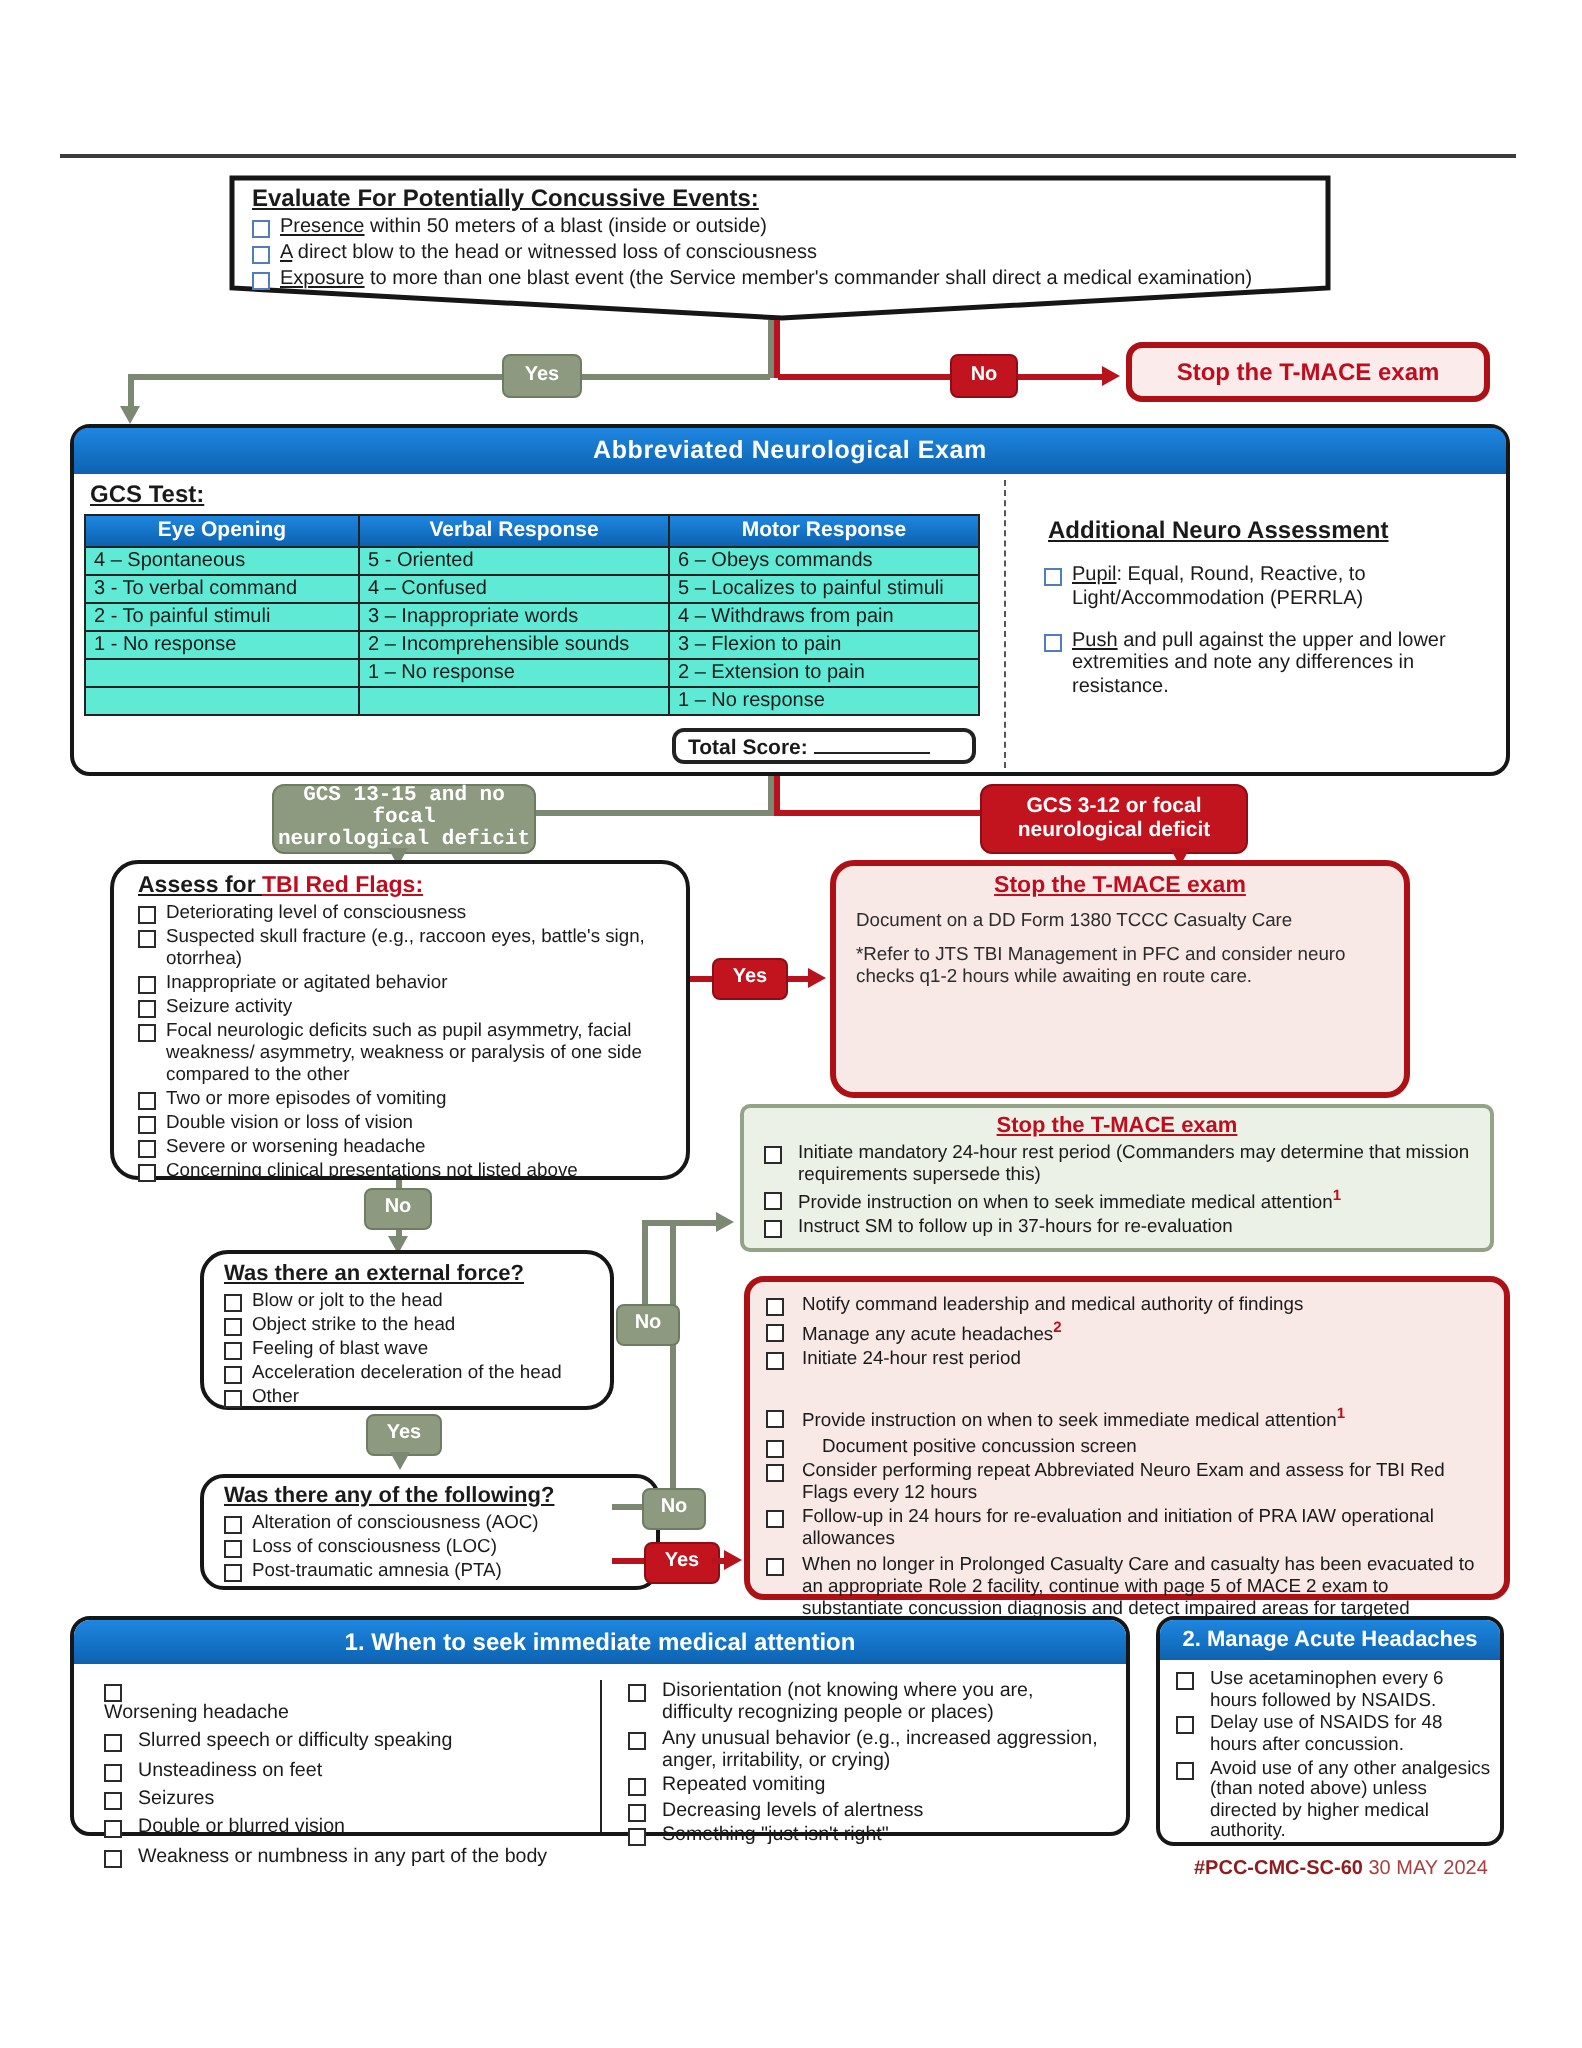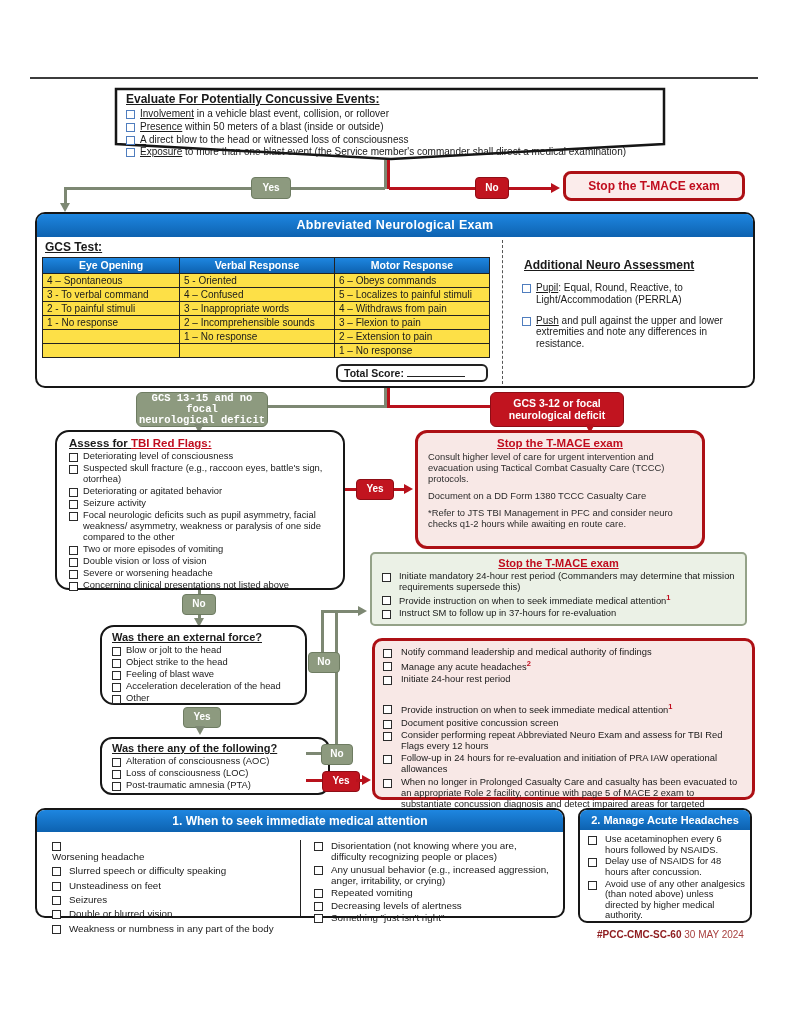--- a/index.html
+++ b/index.html
@@ -39,44 +39,40 @@
   .lead{text-decoration:underline;}
   .fs94{font-size:9.4px;line-height:1.16;}
   .fs10{font-size:10px;line-height:1.18;}
   sup.rsup{color:#c00d1e;font-weight:bold;font-size:7.5px;}
   
   .gcs{position:absolute;left:42px;top:257px;display:flex;font-size:10px;}
   .gcol{display:flex;flex-direction:column;}
   .gh{box-sizing:border-box;height:17px;line-height:14px;border:1.5px solid #222;
       background:linear-gradient(#1e86e0,#0d62b0);color:#fff;font-weight:bold;text-align:center;font-size:10.5px;}
   .gc{box-sizing:border-box;height:15px;line-height:13px;border:1px solid #222;margin-top:-1px;
-      padding-left:4px;background:#fde047;white-space:nowrap;overflow:hidden;}
+      padding-left:4px;background:#5eead4;white-space:nowrap;overflow:hidden;}
   .w1{width:138px;} .w2{width:156px;margin-left:-1px;} .w3{width:156px;margin-left:-1px;}
   .total{position:absolute;left:336px;top:364px;width:152px;height:18px;border:2px solid #222;border-radius:6px;
          background:#fff;font-weight:bold;font-size:10.5px;line-height:15px;padding-left:6px;box-sizing:border-box;}
   .blank{display:inline-block;width:58px;border-bottom:1.4px solid #222;height:10px;}
 </style>
 </head>
 <body>
 
 <div id="page">
 
   <div class="hl" style="left:30px;top:77px;width:728px;height:1.6px;background:#3c3c3c;"></div>
 
   <svg class="abs" style="left:114px;top:87px;" width="552" height="76">
     <polygon points="2,2 550,2 550,57 277,72 2,57" fill="#ffffff" stroke="#161616" stroke-width="2.5"></polygon>
   </svg>
   <div class="abs" style="left:126px;top:92px;width:528px;">
     <div class="utitle" style="font-size:12px;margin-bottom:2px;">Evaluate For Potentially Concussive Events:</div>
     <div class="blue fs10">
 
-        <div class="crow">
-          <span class="cbx"></span>
-          <span class="ctx"><span class="lead">Involvement</span><span> in a vehicle blast event, collision, or rollover</span></span>
-        </div>
 
         <div class="crow">
           <span class="cbx"></span>
           <span class="ctx"><span class="lead">Presence</span><span> within 50 meters of a blast (inside or outside)</span></span>
         </div>
 
         <div class="crow">
           <span class="cbx"></span>
           <span class="ctx"><span class="lead">A</span><span> direct blow to the head or witnessed loss of consciousness</span></span>
         </div>
@@ -180,21 +176,21 @@
           <span class="ctx">Deteriorating level of consciousness</span>
         </div>
 
         <div class="crow">
           <span class="cbx"></span>
           <span class="ctx">Suspected skull fracture (e.g., raccoon eyes, battle's sign, otorrhea)</span>
         </div>
 
         <div class="crow">
           <span class="cbx"></span>
-          <span class="ctx">Deteriorating or agitated behavior</span>
+          <span class="ctx">Inappropriate or agitated behavior</span>
         </div>
 
         <div class="crow">
           <span class="cbx"></span>
           <span class="ctx">Seizure activity</span>
         </div>
 
         <div class="crow">
           <span class="cbx"></span>
           <span class="ctx">Focal neurologic deficits such as pupil asymmetry, facial weakness/ asymmetry, weakness or paralysis of one side compared to the other</span>
@@ -221,21 +217,20 @@
         </div>
       </div>
   </div>
 
   <div class="hl c-red" style="left:345px;top:488px;width:60px;"></div>
   <div class="ar red" style="left:404px;top:484px;"></div>
   <div class="badge red" style="left:356px;top:479px;width:36px;height:19px;">Yes</div>
 
   <div class="rbox" style="left:415px;top:430px;width:290px;height:119px;padding:4px 10px;">
     <div class="stop-title">Stop the T-MACE exam</div>
-    <div class="fs94" style="margin-top:3px;color:#2c2c2c;">Consult higher level of care for urgent intervention and evacuation using Tactical Combat Casualty Care (TCCC) protocols.</div>
     <div class="fs94" style="margin-top:6px;color:#2c2c2c;">Document on a DD Form 1380 TCCC Casualty Care</div>
     <div class="fs94" style="margin-top:6px;color:#2c2c2c;">*Refer to JTS TBI Management in PFC and consider neuro checks q1-2 hours while awaiting en route care.</div>
   </div>
 
   <div class="gbox" style="left:370px;top:552px;width:377px;height:74px;padding:3px 10px;">
     <div class="stop-title" style="font-size:11px;">Stop the T-MACE exam</div>
     <div class="fs94" style="margin-top:2px;">
 
         <div class="crow">
           <span class="cbx" style="margin-right:8px;"></span>
@@ -342,21 +337,21 @@
         <div class="crow" style="margin-bottom:18px;">
           <span class="cbx" style="margin-right:9px;"></span>
           <span class="ctx">Initiate 24-hour rest period</span>
         </div>
 
         <div class="crow" style="margin-bottom:1.5px;">
           <span class="cbx" style="margin-right:9px;"></span>
           <span class="ctx">Provide instruction on when to seek immediate medical attention<sup class="rsup">1</sup></span>
         </div>
 
-        <div class="crow" style="margin-bottom:1.5px;">
+        <div class="crow" style="margin-bottom:1.5px;gap:10px;">
           <span class="cbx" style="margin-right:9px;"></span>
           <span class="ctx">Document positive concussion screen</span>
         </div>
 
         <div class="crow" style="margin-bottom:1.5px;">
           <span class="cbx" style="margin-right:9px;"></span>
           <span class="ctx">Consider performing repeat Abbreviated Neuro Exam and assess for TBI Red Flags every 12 hours</span>
         </div>
 
         <div class="crow" style="margin-bottom:1.5px;">

